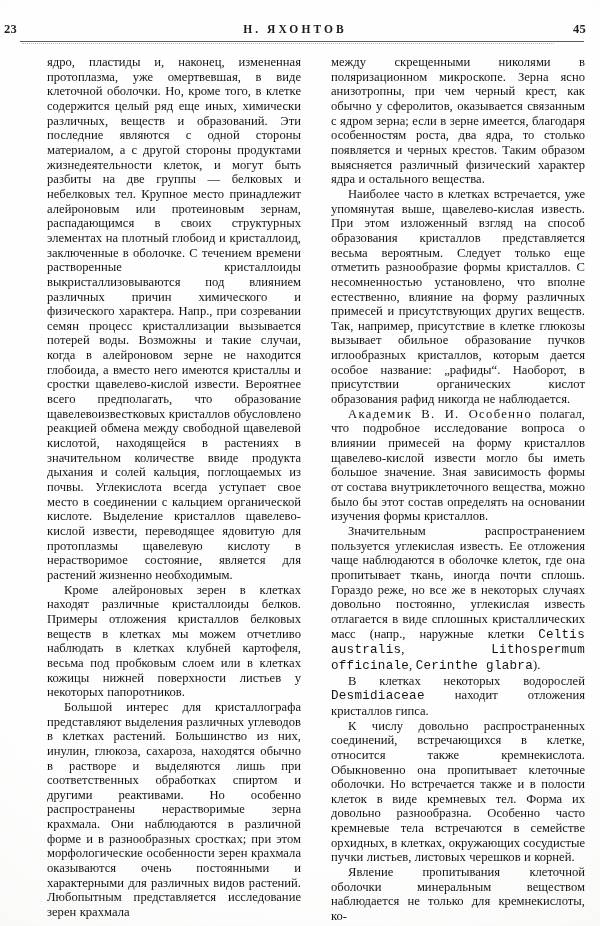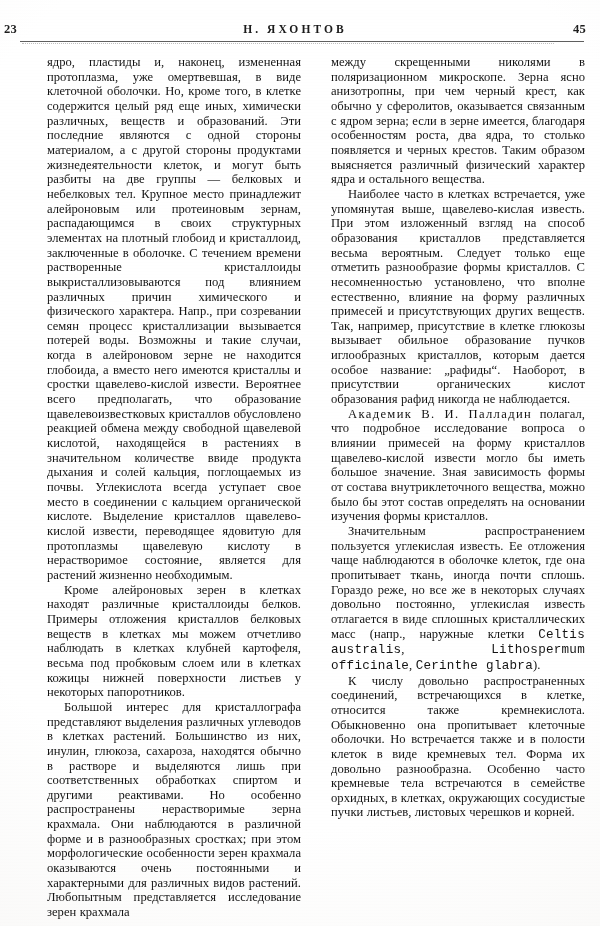--- a/index.html
+++ b/index.html
@@ -149,21 +149,23 @@
 
     <section class="col">
       <p class="cont">ядро, пластиды и, наконец, измененная протоплазма, уже омертвевшая, в виде клеточной оболочки. Но, кроме того, в клетке содержится целый ряд еще иных, химически различных, веществ и образований. Эти последние являются с одной стороны материалом, а с другой стороны продуктами жизнедеятельности клеток, и могут быть разбиты на две группы — белковых и небелковых тел. Крупное место принадлежит алейроновым или протеиновым зернам, распадающимся в своих структурных элементах на плотный глобоид и кристаллоид, заключенные в оболочке. С течением времени растворенные кристаллоиды выкристаллизовываются под влиянием различных причин химического и физического характера. Напр., при созревании семян процесс кристаллизации вызывается потерей воды. Возможны и такие случаи, когда в алейроновом зерне не находится глобоида, а вместо него имеются кристаллы и сростки щавелево-кислой извести. Вероятнее всего предполагать, что образование щавелевоизвестковых кристаллов обусловлено реакцией обмена между свободной щавелевой кислотой, находящейся в растениях в значительном количестве ввиде продукта дыхания и солей кальция, поглощаемых из почвы. Углекислота всегда уступает свое место в соединении с кальцием органической кислоте. Выделение кристаллов щавелево-кислой извести, переводящее ядовитую для протоплазмы щавелевую кислоту в нерастворимое состояние, является для растений жизненно необходимым.</p>
       <p class="indent">Кроме алейроновых зерен в клетках находят различные кристаллоиды белков. Примеры отложения кристаллов белковых веществ в клетках мы можем отчетливо наблюдать в клетках клубней картофеля, весьма под пробковым слоем или в клетках кожицы нижней поверхности листьев у некоторых папоротников.</p>
       <p class="indent">Большой интерес для кристаллографа представляют выделения различных углеводов в клетках растений. Большинство из них, инулин, глюкоза, сахароза, находятся обычно в растворе и выделяются лишь при соответственных обработках спиртом и другими реактивами. Но особенно распространены нерастворимые зерна крахмала. Они наблюдаются в различной форме и в разнообразных сростках; при этом морфологические особенности зерен крахмала оказываются очень постоянными и характерными для различных видов растений. Любопытным представляется исследование зерен крахмала</p>
     </section>
 
     <section class="col">
       <p class="cont">между скрещенными николями в поляризационном микроскопе. Зерна ясно анизотропны, при чем черный крест, как обычно у сферолитов, оказывается связанным с ядром зерна; если в зерне имеется, благодаря особенностям роста, два ядра, то столько появляется и черных крестов. Таким образом выясняется различный физический характер ядра и остального вещества.</p>
       <p class="indent">Наиболее часто в клетках встречается, уже упомянутая выше, щавелево-кислая известь. При этом изложенный взгляд на способ образования кристаллов представляется весьма вероятным. Следует только еще отметить разнообразие формы кристаллов. С несомненностью установлено, что вполне естественно, влияние на форму различных примесей и присутствующих других веществ. Так, например, присутствие в клетке глюкозы вызывает обильное образование пучков иглообразных кристаллов, которым дается особое название: „рафиды“. Наоборот, в присутствии органических кислот образования рафид никогда не наблюдается.</p>
-      <p class="indent"><span class="sp">Академик В. И. Палладин</span> полагал, что подробное исследование вопроса о влиянии примесей на форму кристаллов щавелево-кислой извести могло бы иметь большое значение. Зная зависимость формы от состава внутриклеточного вещества, можно было бы этот состав определять на основании изучения формы кристаллов.</p>
+      <p class="indent"><span class="sp">Академик В. И. Особенно</span> полагал, что подробное исследование вопроса о влиянии примесей на форму кристаллов щавелево-кислой извести могло бы иметь большое значение. Зная зависимость формы от состава внутриклеточного вещества, можно было бы этот состав определять на основании изучения формы кристаллов.</p>
       <p class="indent">Значительным распространением пользуется углекислая известь. Ее отложения чаще наблюдаются в оболочке клеток, где она пропитывает ткань, иногда почти сплошь. Гораздо реже, но все же в некоторых случаях довольно постоянно, углекислая известь отлагается в виде сплошных кристаллических масс (напр., наружные клетки <span class="lat">Celtis australis</span>, <span class="lat">Lithospermum officinale</span>, <span class="lat">Cerinthe glabra</span>).</p>
+      <p class="indent">В клетках некоторых водорослей <span class="lat">Desmidiaceae</span> находит отложения кристаллов гипса.</p>
       <p class="indent">К числу довольно распространенных соединений, встречающихся в клетке, относится также кремнекислота. Обыкновенно она пропитывает клеточные оболочки. Но встречается также и в полости клеток в виде кремневых тел. Форма их довольно разнообразна. Особенно часто кремневые тела встречаются в семействе орхидных, в клетках, окружающих сосудистые пучки листьев, листовых черешков и корней.</p>
+      <p class="indent">Явление пропитывания клеточной оболочки минеральным веществом наблюдается не только для кремнекислоты, ко-</p>
     </section>
 
   </main>
 
   <div class="scan-noise"></div>
 </div>
 
 </body></html>

